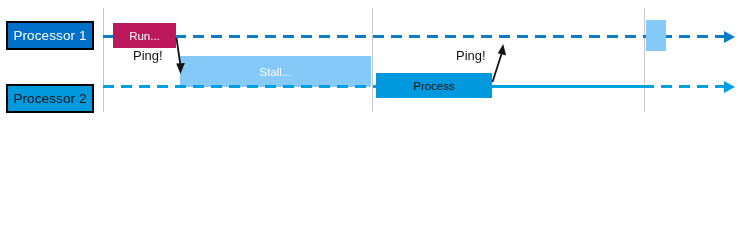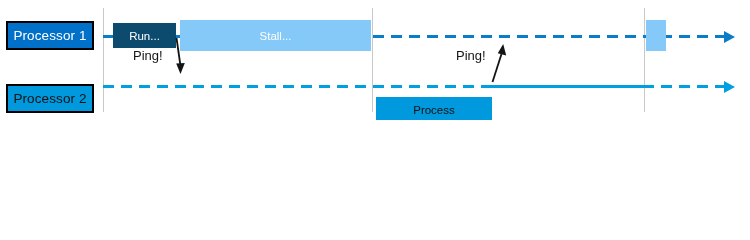--- a/index.html
+++ b/index.html
@@ -69,22 +69,22 @@
   .bar {
     position: absolute;
     display: flex;
     align-items: center;
     justify-content: center;
     box-sizing: border-box;
     font-size: 11.5px;
     white-space: nowrap;
     overflow: hidden;
   }
-  .bar.run     { background: #0c4a6e; color: #ffffff; }
-  .bar.stall   { background: #84c9f8; color: #ffffff; }
+  .bar.run     { background: #be185d; color: #ffffff; }
+  .bar.stall   { background: #84c9f8; color: #ffffff; margin-top: 36px; }
   .bar.okpad   { background: #84c9f8; }
   .bar.ok      { background: #0070c8; color: #ffffff; font-weight: bold;
                  letter-spacing: 0.4px; }
   .bar.process { background: #0099dd; color: #111111; }
 
   
   .msg-label {
     position: absolute;
     font-size: 13px;
     color: #141414;
@@ -126,21 +126,21 @@
 
   <div class="lifeline dashed-light" style="left:103px; top:84.5px; width:630px;"></div>
 
   <div class="lifeline solid-light" style="left:490px; top:84.5px; width:155px;"></div>
   <div class="arrowhead light" style="left:724px; top:80.5px;"></div>
 
   <div class="actor-box light" style="left:6px; top:84px; width:88px; height:29px;">
     <span>Processor 2</span>
   </div>
 
-  <div class="bar process" style="left:376px; top:73px; width:116px; height:25px;margin-top:24px;">
+  <div class="bar process" style="left:376px; top:73px; width:116px; height:25px;">
     <span>Process</span>
   </div>
 
   <div class="msg-label" style="left:133px; top:48px;">
     <span>Ping!</span>
   </div>
   <svg class="msg-arrow" style="left:168px; top:36px; width:24px; height:42px;" viewBox="0 0 24 42">
     <path d="M8.5 2 L12.5 30" stroke="#141414" stroke-width="1.8" fill="none"></path>
     <path d="M12.5 38 L8.2 27.5 L16.8 27.0 Z" fill="#141414"></path>
   </svg>

